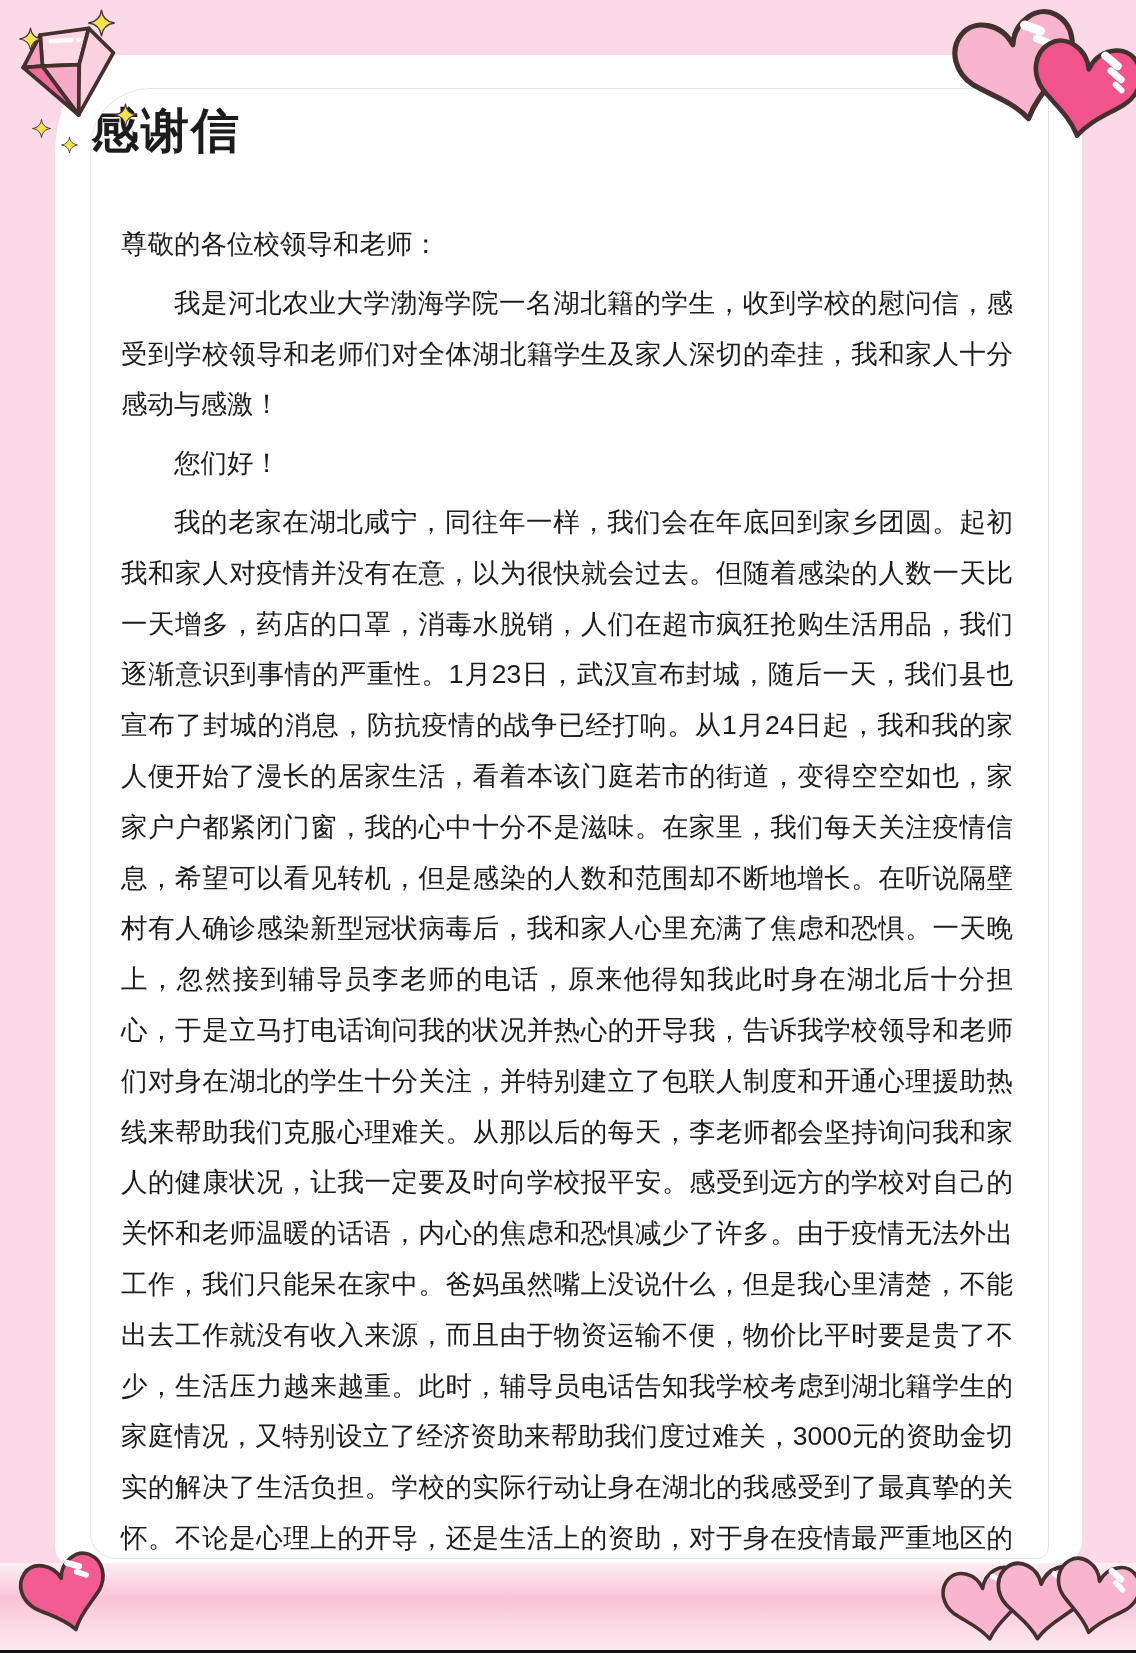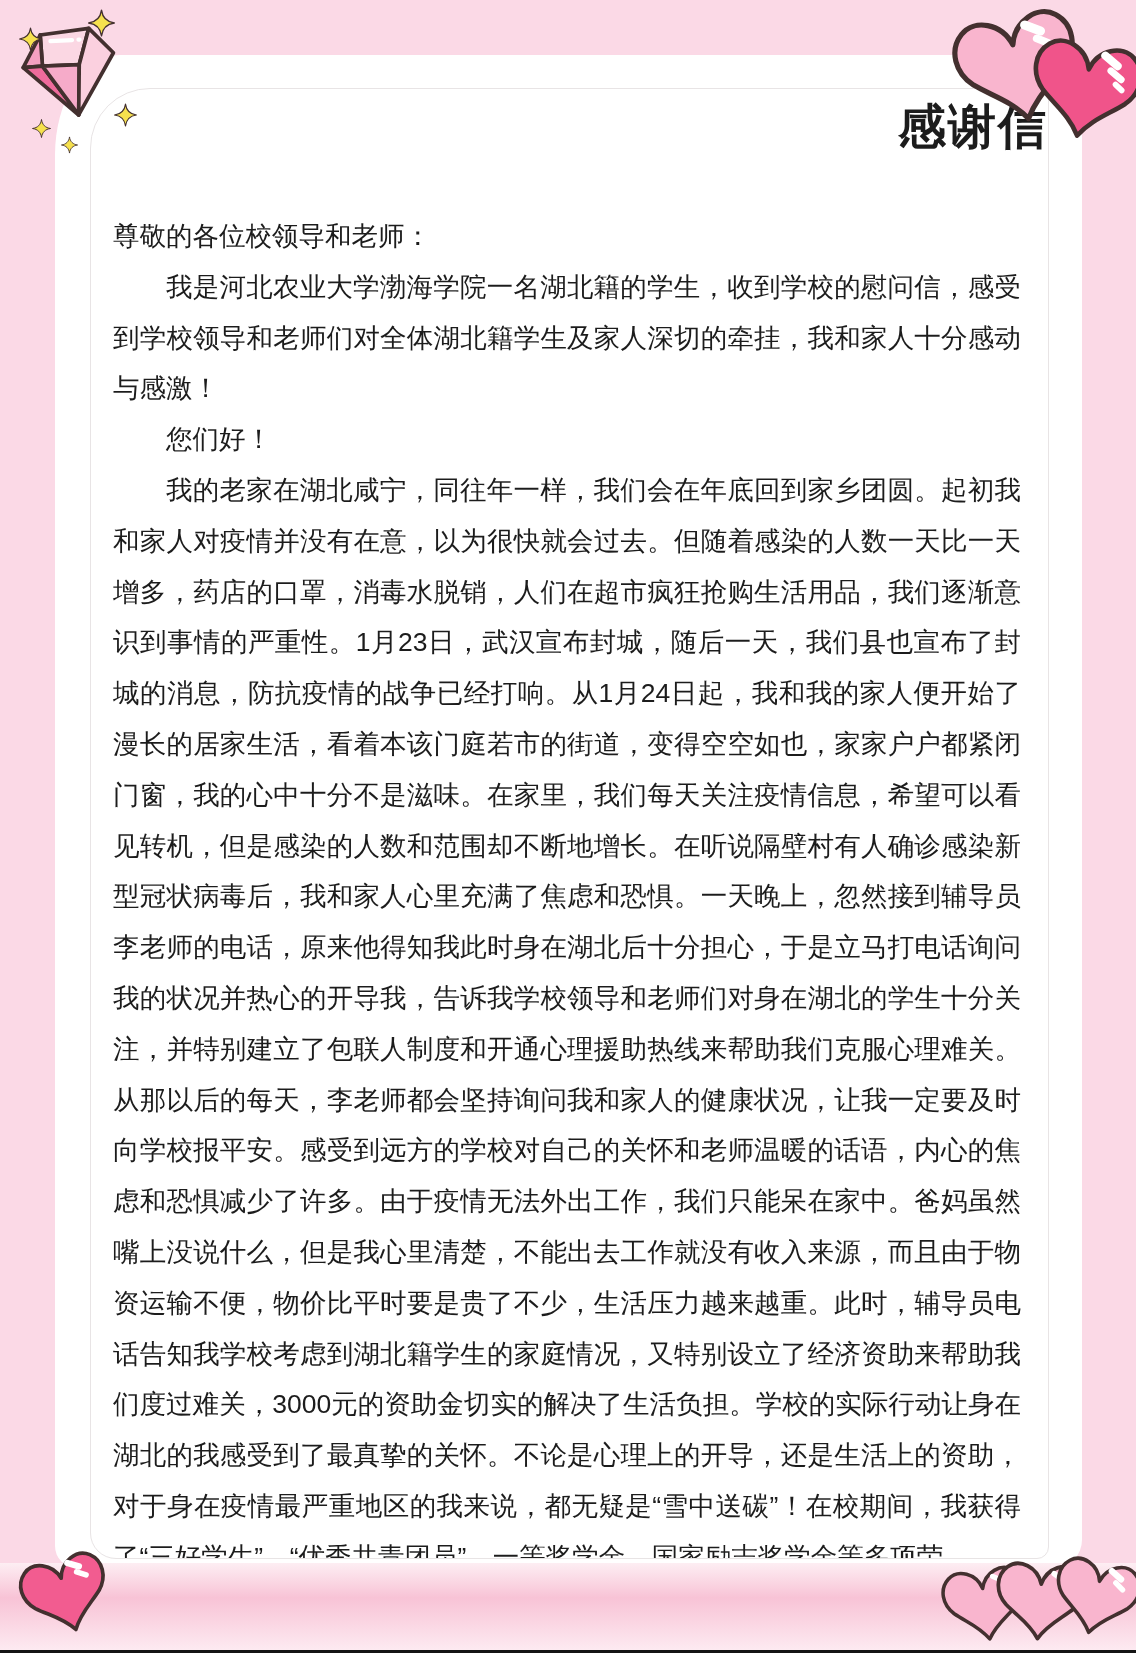--- a/index.html
+++ b/index.html
@@ -14,29 +14,29 @@
     border-radius:65px 10px 28px 22px / 100px 10px 28px 22px;
   }
   .frame{
     position:absolute;left:90px;top:88px;width:957px;height:1469px;
     border:1px solid var(--frame-border,#e8e4e5);
     border-radius:60px 10px 12px 26px;
     overflow:hidden;background:var(--card-white,#fff);
   }
   .title{
     position:absolute;left:0;right:0;top:14px;
-    text-align:right;font-size:48px;font-weight:bold;
-    letter-spacing:2px;color:var(--text,#1c1c1c);line-height:1.15;font-family:Liberation Mono, monospace;
+    text-align:left;font-size:48px;font-weight:bold;
+    letter-spacing:2px;color:var(--text,#1c1c1c);line-height:1.15;
   }
   .body-text{
     position:absolute;left:22px;top:122px;width:908px;
     font-size:26.5px;line-height:50.8px;color:var(--text,#1c1c1c);
     text-align:justify;text-justify:inter-character;
   }
-  .body-text p{margin:0;text-indent:2em}
+  .body-text p{margin:8px;text-indent:2em}
   .body-text p.salutation{text-indent:0}
   .bottom-band{
     position:absolute;left:0;top:1563px;width:1136px;height:87px;
     background:linear-gradient(180deg,#fdeef3 0%,#f8c3d6 40%,#fdeaf1 100%);
   }
   .bottom-bar{
     position:absolute;left:0;top:1650px;width:1136px;height:3px;
     background:var(--bottom-bar,#141414);
   }
   .deco{position:absolute}

